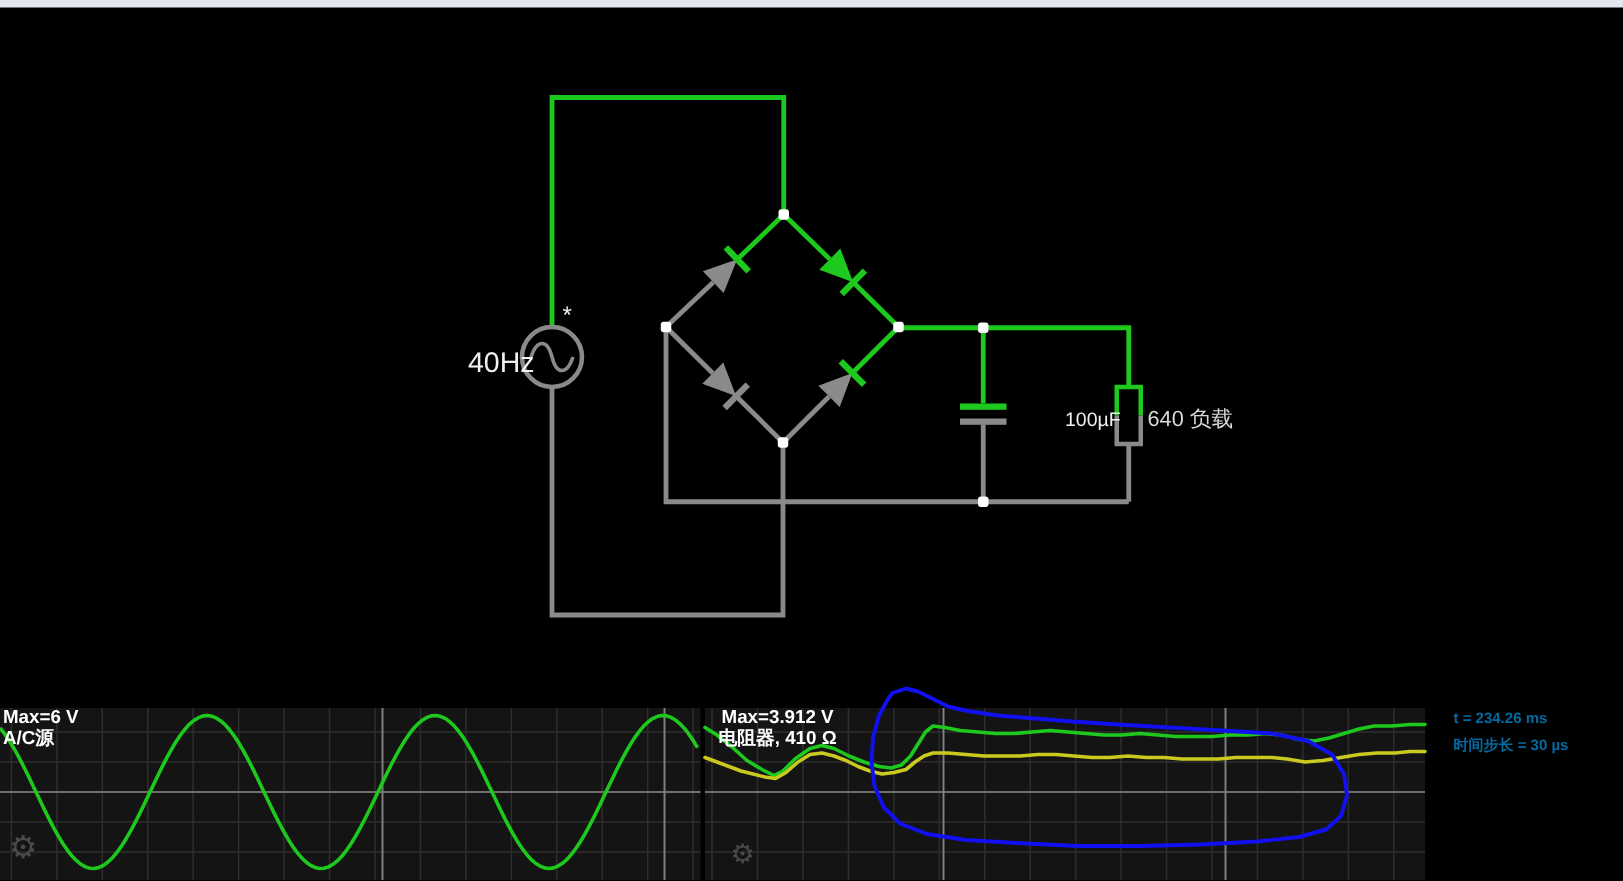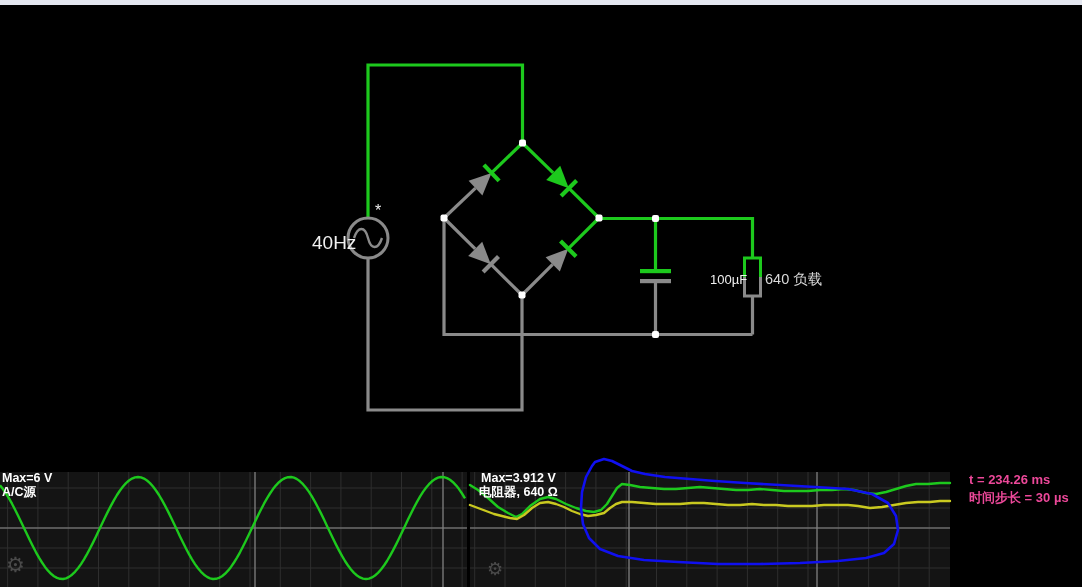--- a/index.html
+++ b/index.html
@@ -7,21 +7,21 @@
           font-family:"Liberation Sans",sans-serif;}
   .top-strip{position:absolute;left:0;top:0;width:1082px;height:5px;}
   svg.layer{position:absolute;left:0;top:0;width:1082px;height:587px;}
   .lbl{position:absolute;color:#f0f0f0;white-space:nowrap;}
   .lbl-40hz{left:312px;top:232px;font-size:19px;}
   .lbl-star{left:375px;top:202px;font-size:16px;}
   .lbl-cap{left:676px;top:272px;font-size:13px;margin-left:34px;}
   .lbl-load{left:765px;top:270px;font-size:14.5px;color:#d9d9d9;text-align:center;}
   .scope-text{position:absolute;color:#fff;font-size:12.5px;font-weight:600;line-height:14px;}
   .scope-text div{white-space:nowrap;}
-  .info-text{position:absolute;left:969px;top:471px;color:#ec4899;font-size:13px;font-weight:700;line-height:18px;}
+  .info-text{position:absolute;left:969px;top:471px;color:#0369a1;font-size:10px;font-weight:700;line-height:18px;}
   .info-text div{white-space:nowrap;}
   .gear{position:absolute;color:#4a4a4a;user-select:none;}
   .gear-left{left:6px;top:553px;font-size:21px;}
   .gear-mid{left:487px;top:558px;font-size:18px;}
   .hotzone{position:absolute;background:transparent;}
 </style>
 </head>
 <body>
 
 <div class="screen">
@@ -156,21 +156,21 @@
 
   <div class="hotzone" style="left:0;top:472px;width:467px;height:115px;"></div>
   <div class="hotzone" style="left:470px;top:472px;width:480px;height:115px;"></div>
 
   <div class="scope-text" style="left:2px;top:471px;">
     <div>Max=6 V</div>
     <div>A/C源</div>
   </div>
   <div class="scope-text" style="left:479px;top:471px;text-align:center;">
     <div>Max=3.912 V</div>
-    <div>电阻器, 640 Ω</div>
+    <div>电阻器, 410 Ω</div>
   </div>
 
   <div class="info-text">
     <div>t = 234.26 ms</div>
     <div>时间步长 = 30 µs</div>
   </div>
 
   <div class="gear gear-left">⚙</div>
   <div class="gear gear-mid">⚙</div>
 </div>

